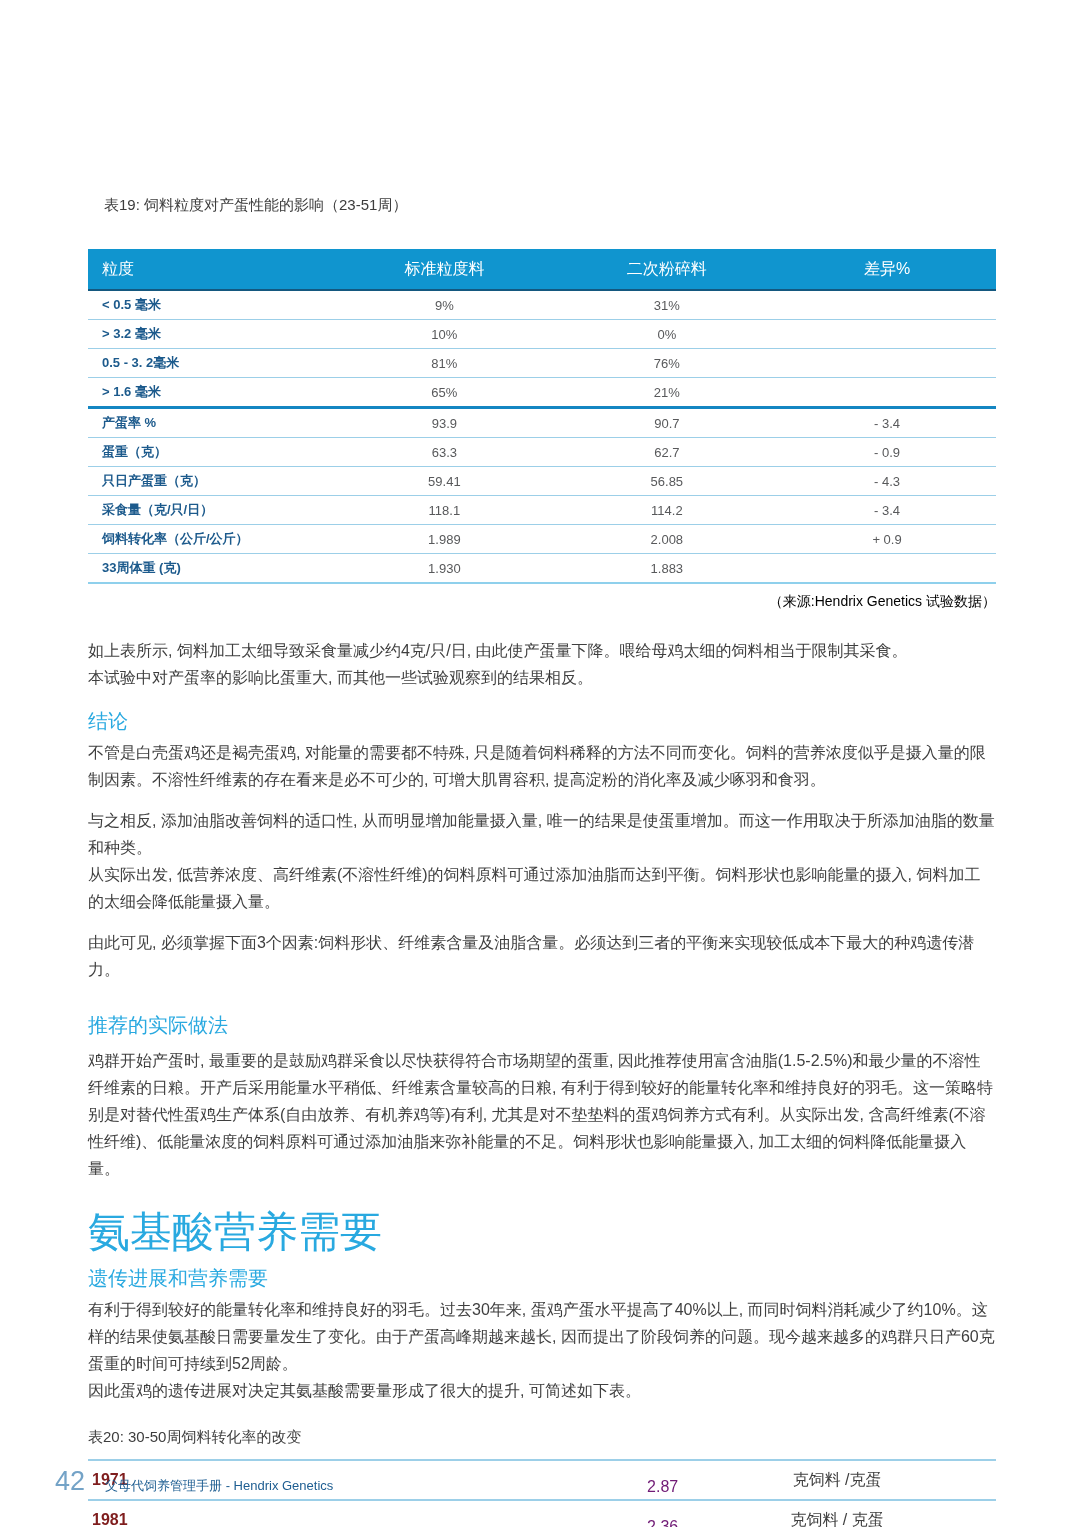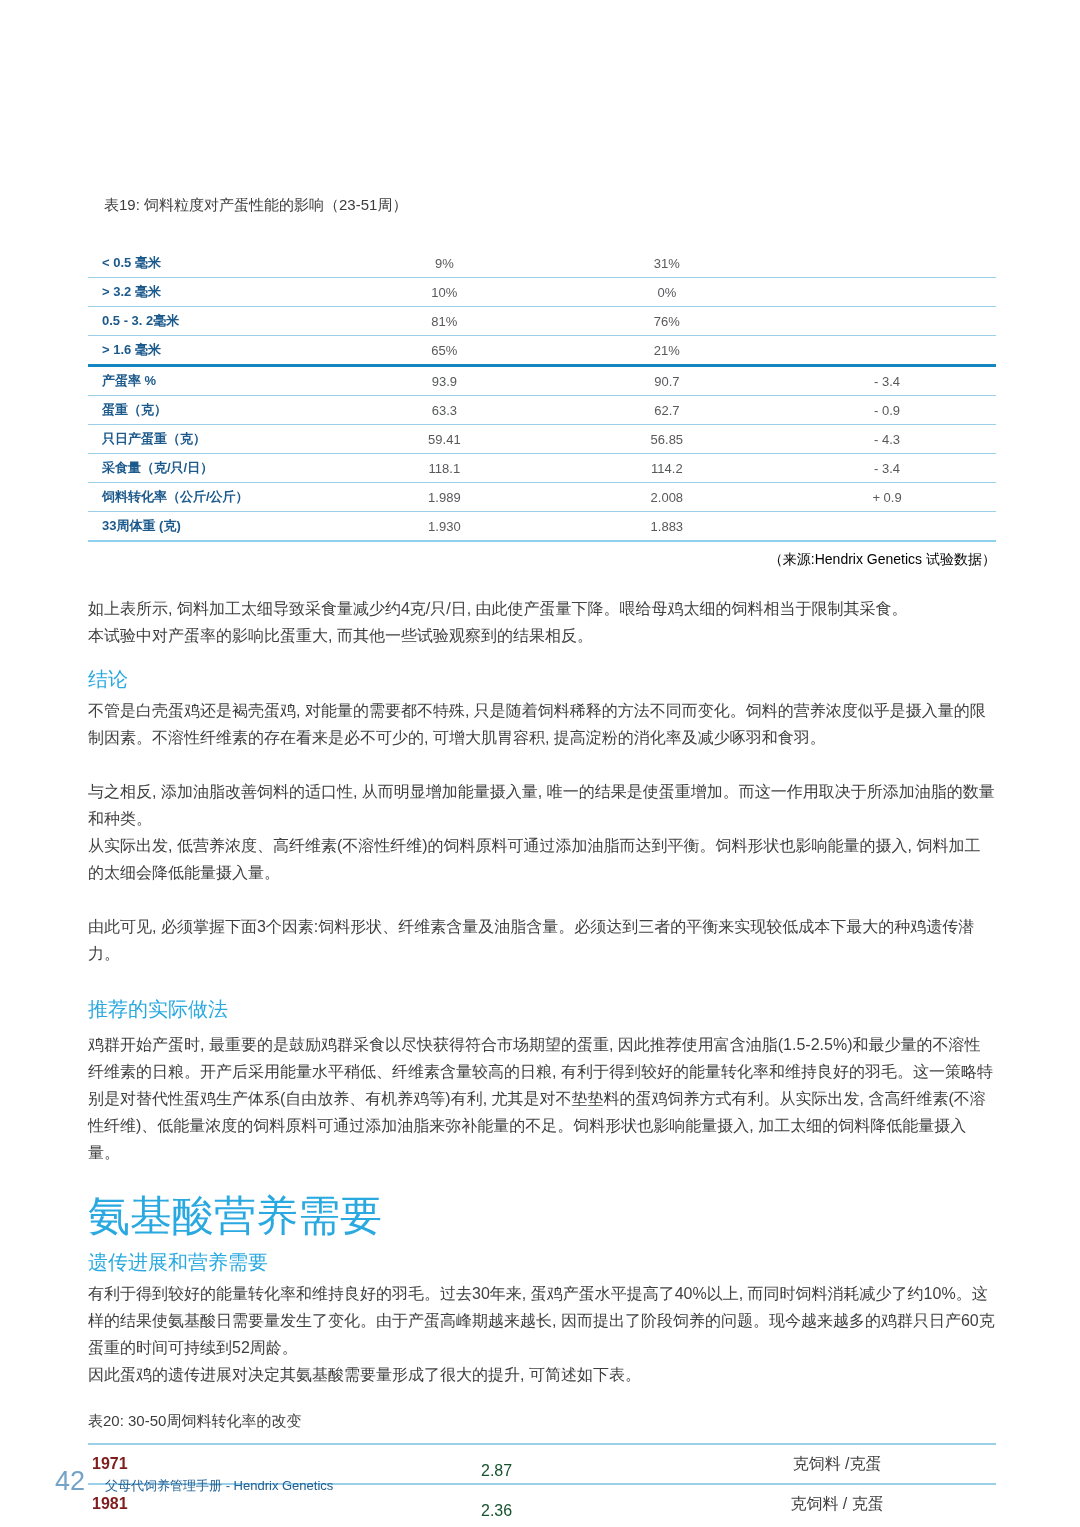--- a/index.html
+++ b/index.html
@@ -34,52 +34,58 @@
   .t19 .row .label { color:#1c5a8c; font-weight:bold; padding-left:14px; }
   .t19 .row .val { text-align:center; color:#58595b; }
   .t19 .row.thick { border-bottom:3px solid #1486c2; }
   .t19 .row.last { border-bottom:2px solid #8fd0ec; }
 
   .source-note { text-align:right; font-size:14px; color:#000000; margin-top:9px; }
 
   
   .para { font-size:16px; line-height:27px; margin:0; }
   .mt-lg { margin-top:26px; }
-  .mt-md { margin-top:27px; }
+  .mt-md { margin-top:14px; }
   .h2 { font-size:20px; line-height:24px; color:#29a9e0; font-weight:400; margin:18px 0 6px 0; }
   .h2.big-gap { margin-top:30px; margin-bottom:10px; }
   .h1 { font-size:42px; line-height:48px; color:#29a9e0; font-weight:400; margin:26px 0 10px 0; }
 
   
   .t20 { width:100%; margin-top:12px; }
   .t20 .row {
     display:grid; grid-template-columns:25% 40% 35%;
     height:38px; align-items:center; font-size:16px;
     border-top:2px solid #9ccfe8;
   }
   .t20 .year { color:#7f1d1d; font-weight:bold; padding-left:4px; }
-  .t20 .val { text-align:center; color:#14532d;margin-top:13px; }
+  .t20 .val { text-align:right; color:#701a75;margin-top:13px; }
   .t20 .unit { text-align:center; color:#3f3f3f; }
 
   
   .footer {
     position:absolute; left:55px; top:1466px;
     display:flex; align-items:baseline; gap:20px;
   }
   .footer .num { font-size:27px; color:#74a3c7; }
   .footer .txt { font-size:13px; color:#1d5d91; }
 </style>
 </head>
 <body>
 
 <div class="page">
 
   <p class="caption">表19: 饲料粒度对产蛋性能的影响（23-51周）</p>
 
   <div class="t19">
+    <div class="hdr">
+      <div class="c0">粒度</div>
+      <div class="cc">标准粒度料</div>
+      <div class="cc">二次粉碎料</div>
+      <div class="cc">差异%</div>
+    </div>
 
     <div class="row">
       <div class="label">&lt; 0.5 毫米</div>
       <div class="val">9%</div>
       <div class="val">31%</div>
       <div class="val"></div>
     </div>
     <div class="row">
       <div class="label">&gt; 3.2 毫米</div>
       <div class="val">10%</div>

